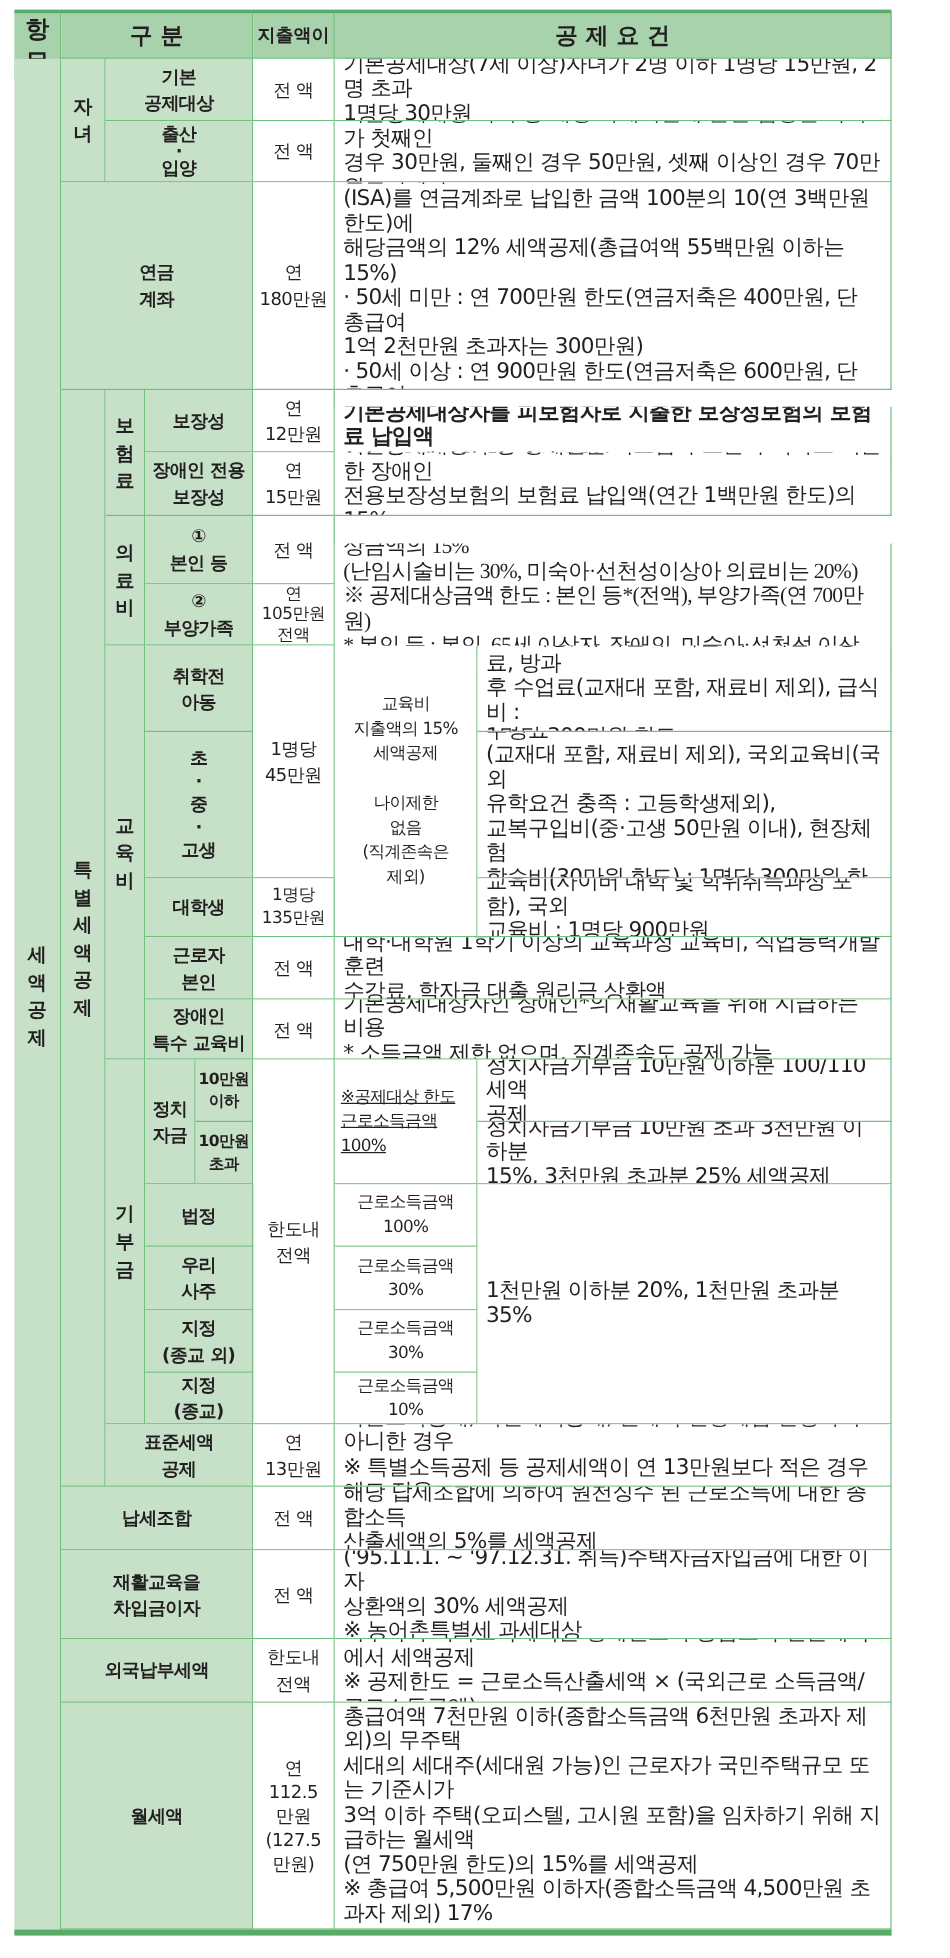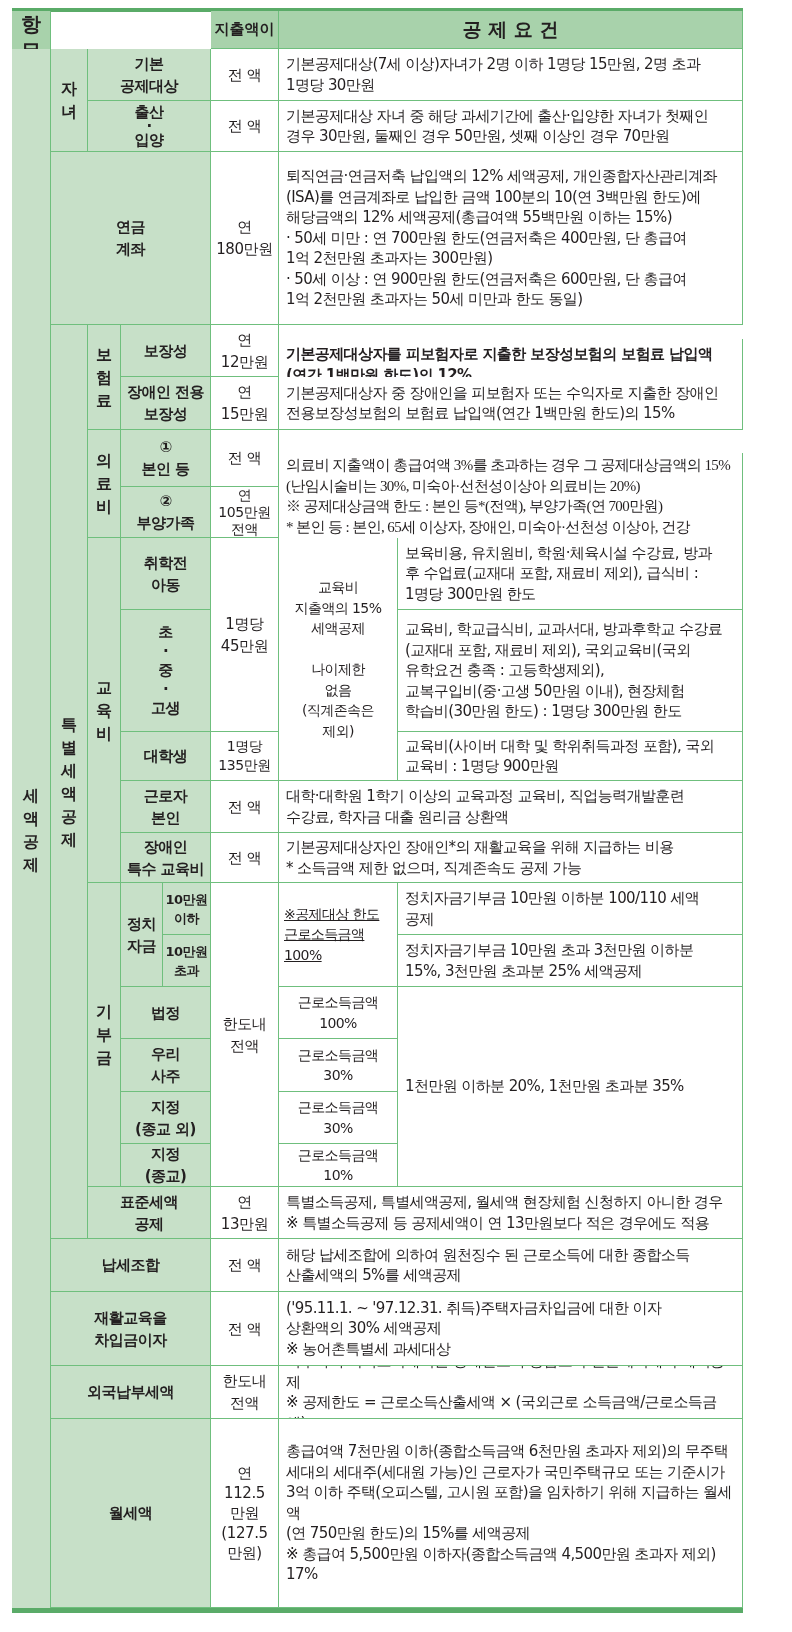--- a/index.html
+++ b/index.html
@@ -7,34 +7,35 @@
   body { font-family: "DejaVu Sans", "Liberation Sans", sans-serif; color:#231f20; position:relative; }
   .tbl { position:absolute; left:12px; top:11px; width:731px; height:1600px; }
   .c { position:absolute; display:flex; align-items:center; justify-content:center; text-align:center;
        border-right:1px solid #6fbf7d; border-bottom:1px solid #6fbf7d; overflow:hidden; }
   .g { background:#c7e0c8; }
   .h { background:#a8d2ab; font-weight:bold; font-size:19px; }
   .w { background:#ffffff; }
   .lbl { font-weight:bold; font-size:15px; line-height:22px; letter-spacing:-0.5px; white-space:pre-line; }
   .vlbl { font-weight:bold; font-size:16px; line-height:23px; white-space:pre-line; width:18px; word-break:break-all; }
   .lim { font-size:15px; line-height:22px; white-space:pre-line; letter-spacing:-0.4px; }
-  .txt { justify-content:flex-start; text-align:left; padding:0 6px 0 7px; font-size:15px; line-height:20.5px; letter-spacing:-0.6px; white-space:pre-line; }
+  .txt { justify-content:flex-start; text-align:left; padding:0 6px 0 7px; font-size:18px; line-height:20.5px; letter-spacing:-0.6px; white-space:pre-line; }
   .ctr { font-size:14px; line-height:20.5px; letter-spacing:-0.6px; white-space:pre-line; }
   .topbar { position:absolute; left:12px; top:8px; width:731px; height:4px; background:#5aab68; }
   .botbar { position:absolute; left:12px; top:1608px; width:731px; height:5px; background:#5aab68; }
   .small { font-size:13px; line-height:19px; }
 </style>
 </head>
 <body>
 
 <div class="topbar"></div>
 
 <div class="tbl">
 
   <div class="c h" style="left:0;top:0;width:39px;height:54px;font-size:20px;">항목</div>
+  <div class="c h" style="left:39px;top:0;width:160px;height:38px;">구 분</div>
   <div class="c h" style="left:199px;top:0;width:68px;height:38px;font-size:15px;">지출액이</div>
   <div class="c h" style="left:267px;top:0;width:464px;height:38px;">공 제 요 건</div>
 
   <div class="c g" style="left:0;top:38px;width:39px;height:1562px;">
     <span class="vlbl">세
 액
 공
 제</span>
   </div>
 

